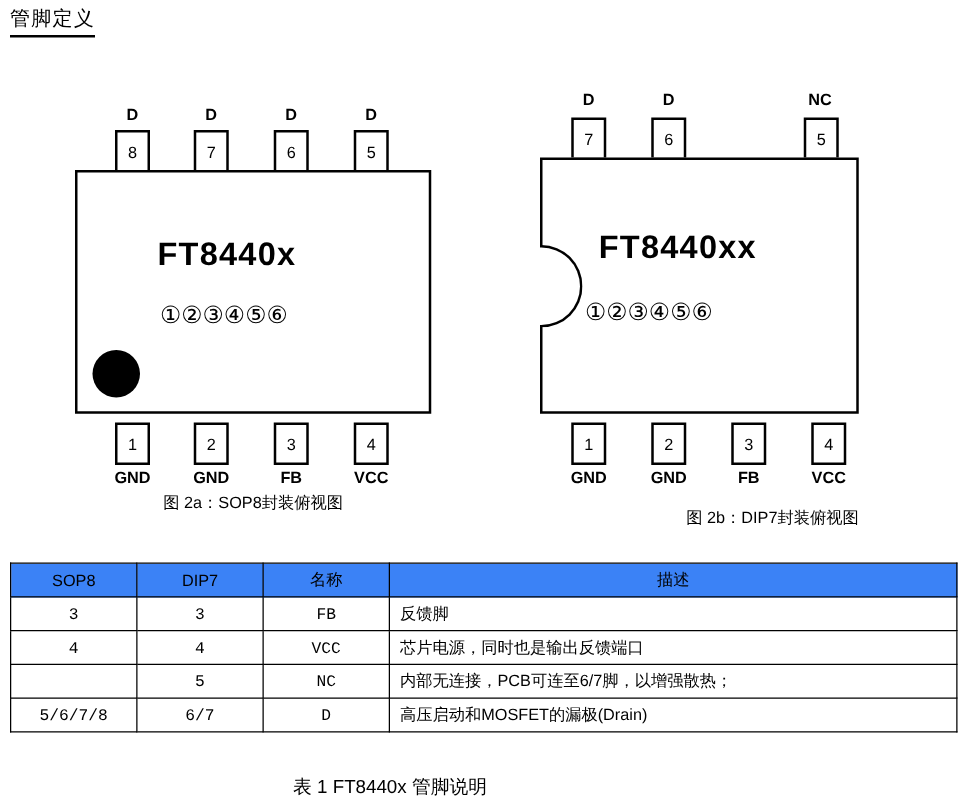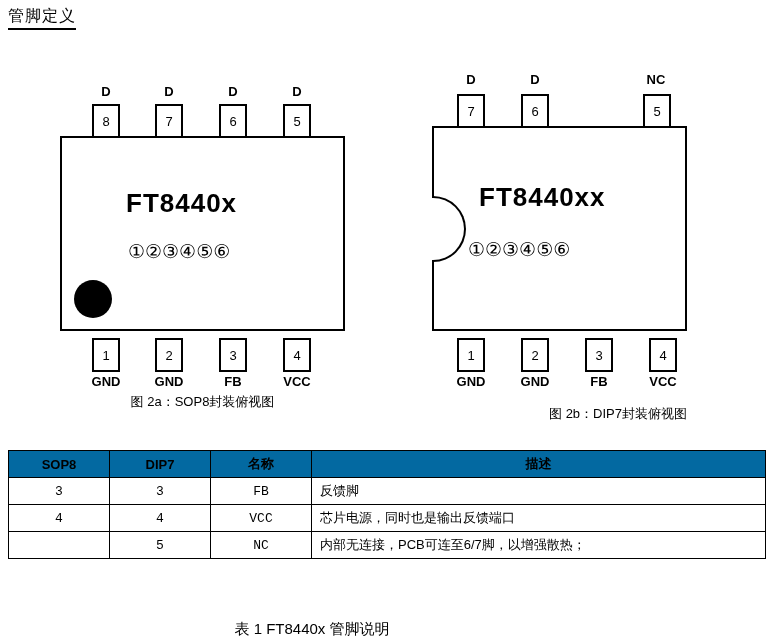--- a/index.html
+++ b/index.html
@@ -104,23 +104,23 @@
     width: 758px;
     border-collapse: collapse;
     font-size: 13px;
   }
   table.pin-table th, table.pin-table td {
     border: 1px solid #000;
     height: 26px;
     padding: 0 6px;
   }
   table.pin-table thead th {
-    background: #0369a1;
-    text-align: center;
-    font-weight: bold;
+    background: #3b82f6;
+    text-align: center;
+    font-weight: normal;
   }
   table.pin-table tbody td {
     text-align: center;
   }
   table.pin-table tbody td.desc {
     text-align: left;
     padding-left: 8px;
   }
   .mono {
     font-family: "Liberation Mono", monospace;
@@ -222,18 +222,24 @@
         <td class="mono">4</td>
         <td class="mono">VCC</td>
         <td class="desc">芯片电源，同时也是输出反馈端口</td>
       </tr>
       <tr>
         <td class="mono"></td>
         <td class="mono">5</td>
         <td class="mono">NC</td>
         <td class="desc">内部无连接，PCB可连至6/7脚，以增强散热；</td>
       </tr>
+      <tr>
+        <td class="mono">5/6/7/8</td>
+        <td class="mono">6/7</td>
+        <td class="mono">D</td>
+        <td class="desc">高压启动和MOSFET的漏极(Drain)</td>
+      </tr>
     </tbody>
   </table>
 
   <div class="table-caption">表 1 FT8440x 管脚说明</div>
 
 </div>
 
 </body></html>

